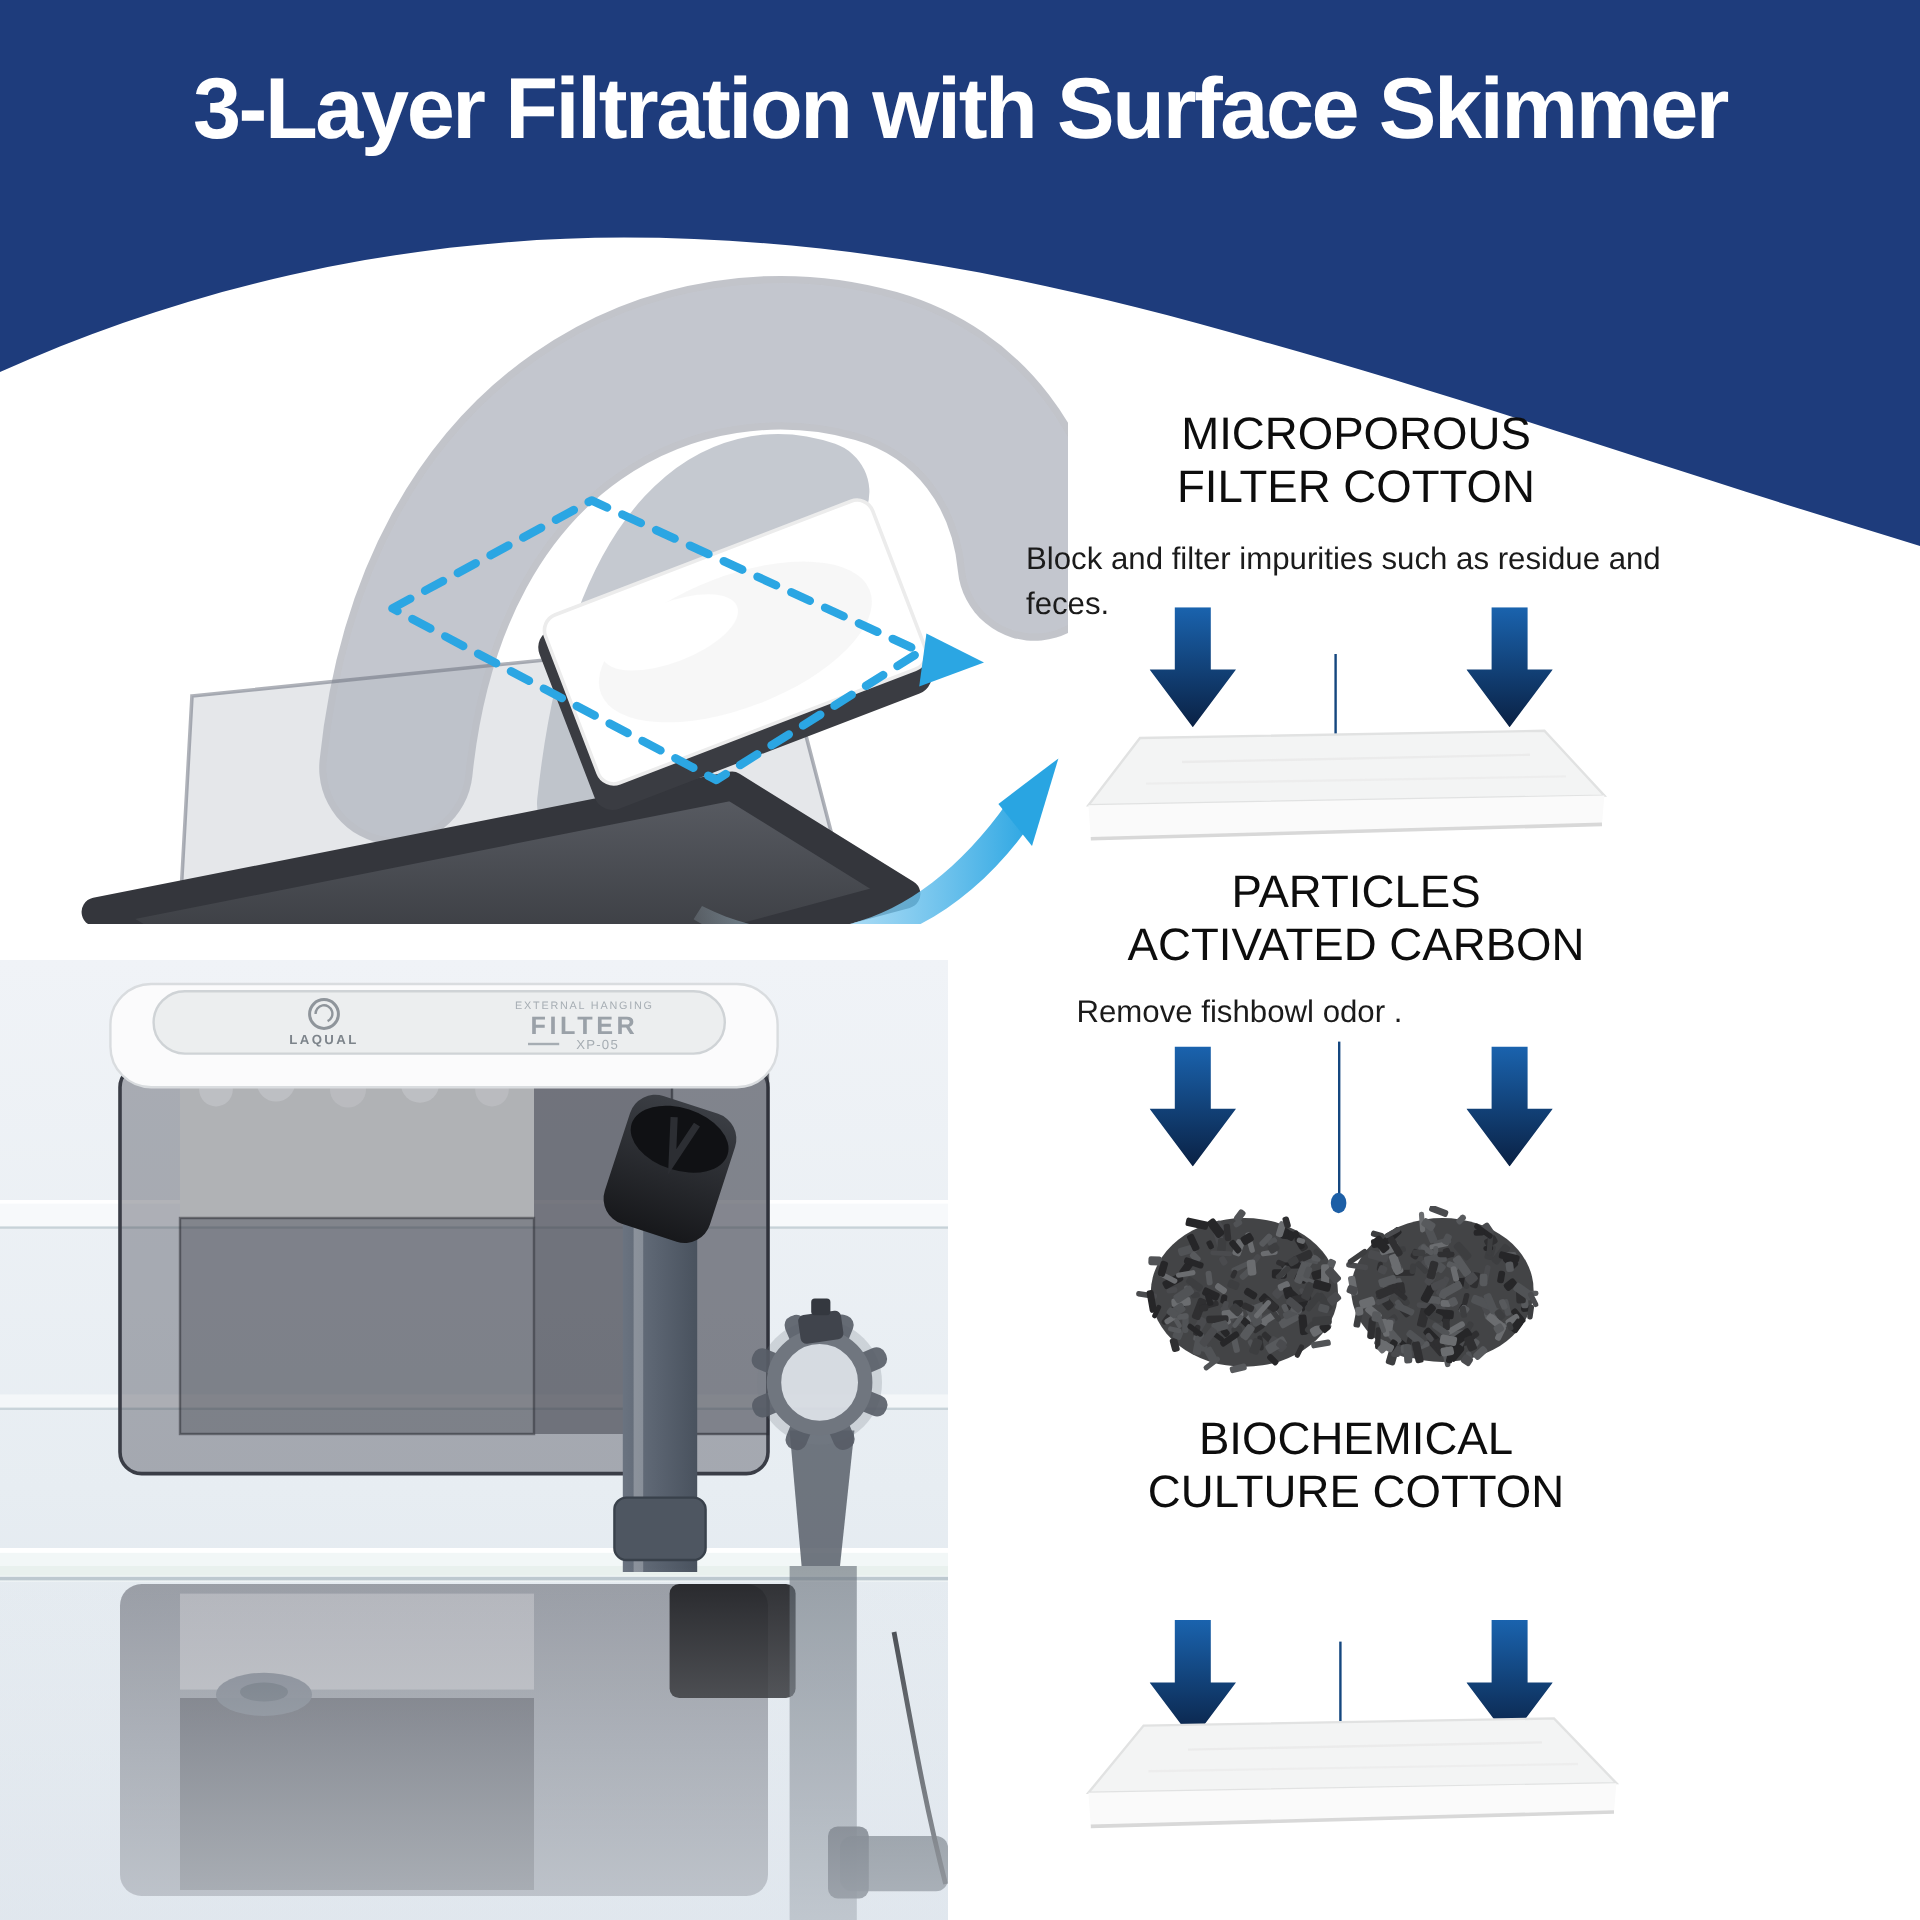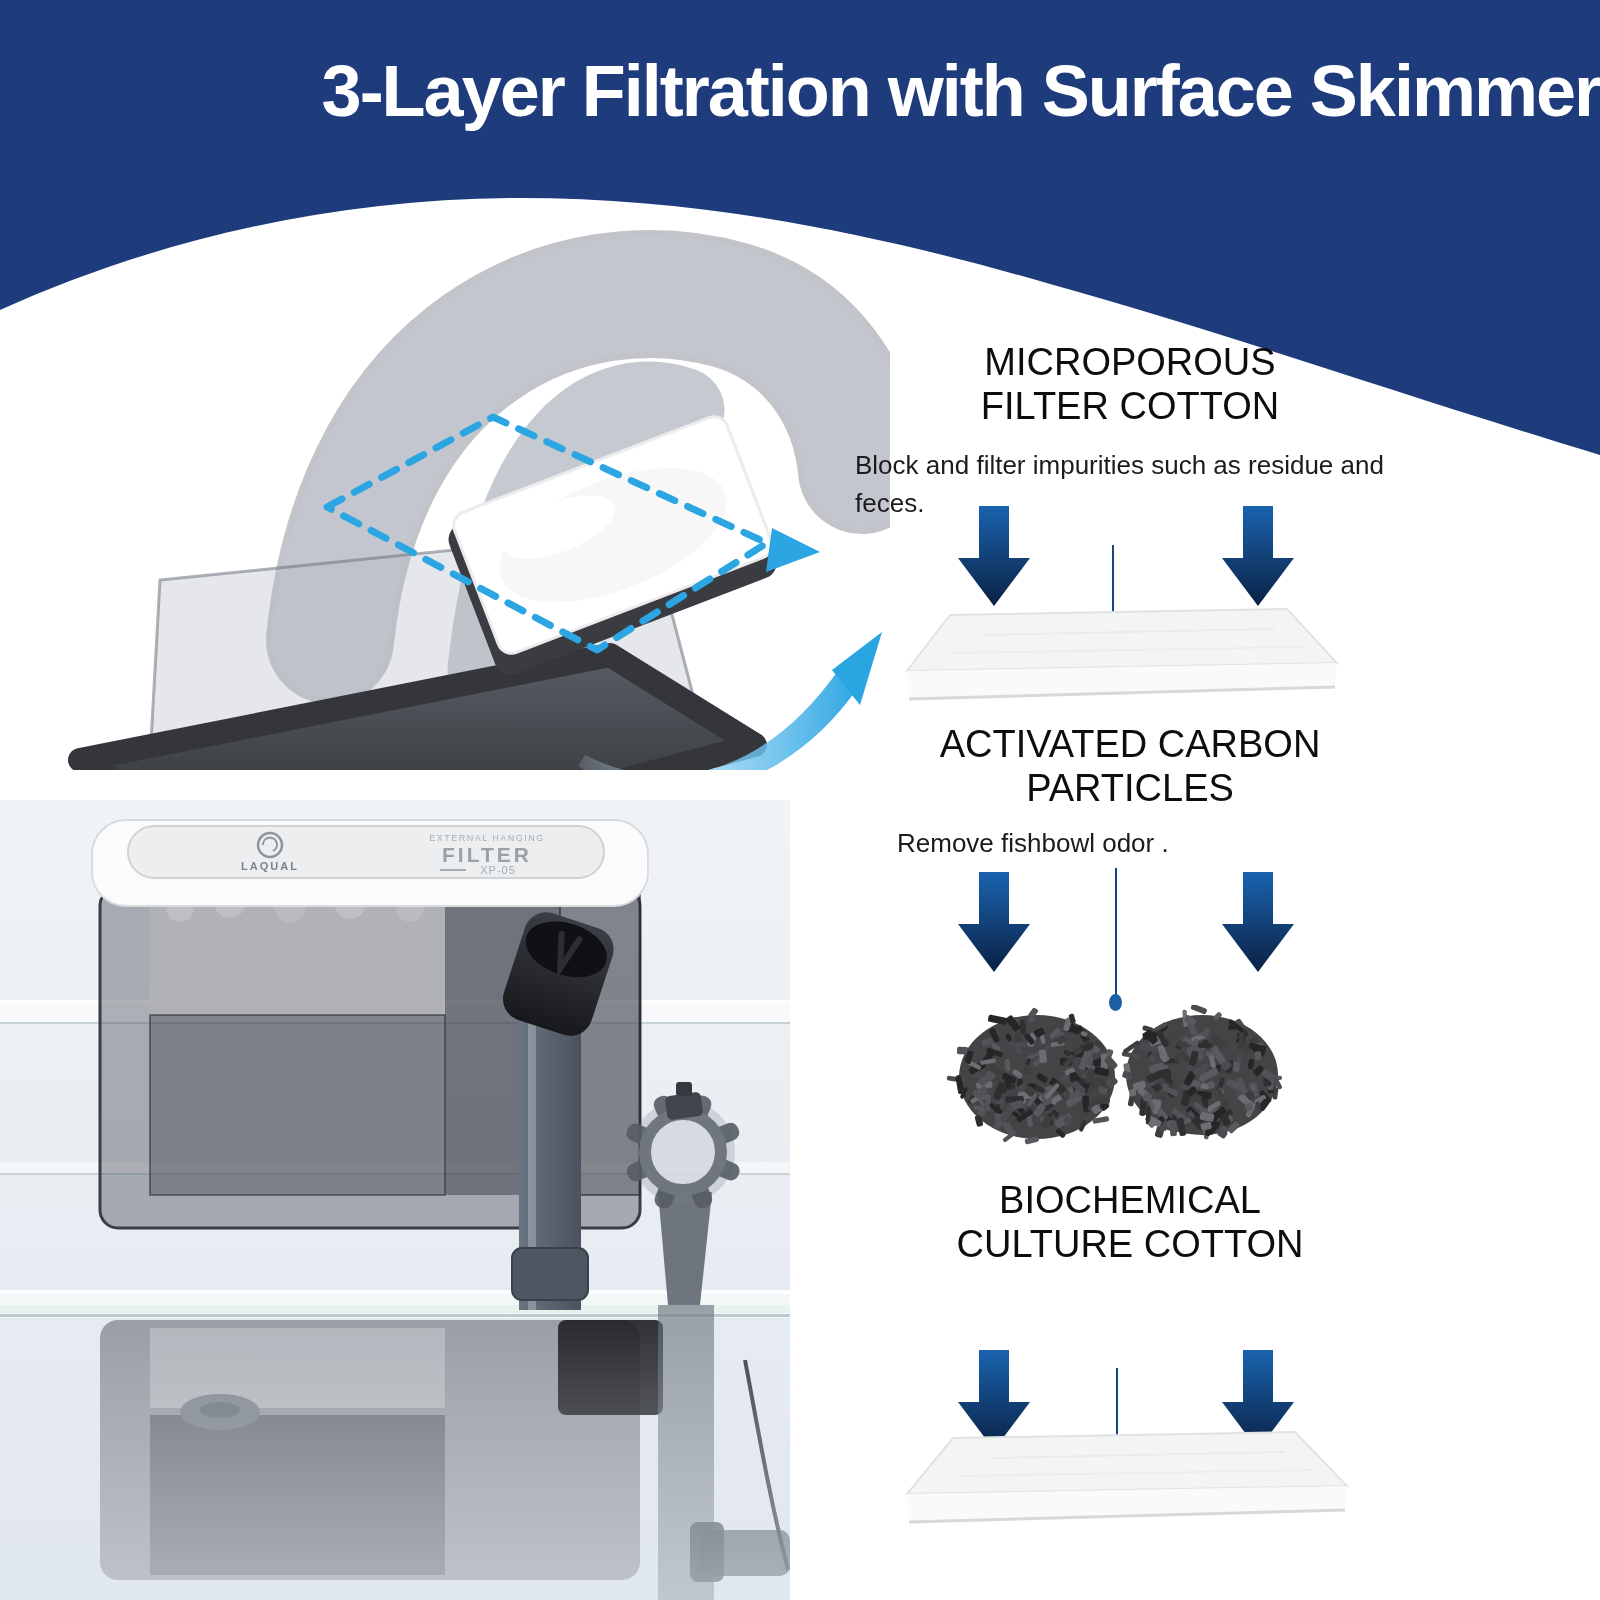--- a/index.html
+++ b/index.html
@@ -3,21 +3,21 @@
 <meta charset="utf-8">
 <style>
   html,body{margin:0;padding:0;background:#ffffff;}
   .canvas{
     position:relative;width:1600px;height:1600px;background:#ffffff;
     overflow:hidden;font-family:"Liberation Sans",sans-serif;
   }
   .abs{position:absolute;}
   
   .header-title{
-    position:absolute;top:50px;left:0;width:1600px;text-align:right;
+    position:absolute;top:50px;left:0;width:1600px;text-align:center;
     color:#ffffff;font-size:72px;font-weight:bold;letter-spacing:-2px;
     white-space:nowrap;
   }
   
   .sec-title{
     position:absolute;width:500px;text-align:center;color:#0d0d0d;
     font-size:38px;font-weight:normal;line-height:44px;letter-spacing:0px;
   }
   .sec-desc{
     position:absolute;width:540px;color:#1b1b1b;
@@ -222,22 +222,22 @@
   <div class="pointer-dot" style="top:634px;left:1106px"></div>
   <svg class="abs" style="top:605px;left:895px" width="450" height="105" viewBox="0 0 450 105">
     <polygon points="55,10 392,4 442,58 12,66" fill="#f3f4f4" stroke="#e1e2e2" stroke-width="2"></polygon>
     <polygon points="12,66 442,58 440,82 14,94" fill="#fafafa"></polygon>
     <polyline points="14,94 440,82" fill="none" stroke="#d8d8d8" stroke-width="3"></polyline>
     <line x1="90" y1="30" x2="380" y2="24" stroke="#e8e8e8" stroke-width="2" opacity="0.7"></line>
     <line x1="60" y1="48" x2="410" y2="42" stroke="#e8e8e8" stroke-width="2" opacity="0.5"></line>
   </svg>
 
   <div class="sec-title" style="top:722px;left:880px">
+    <div>PARTICLES</div>
     <div>ACTIVATED CARBON</div>
-    <div>PARTICLES</div>
   </div>
   <div class="sec-desc" style="top:824px;left:897px">Remove fishbowl odor .</div>
   <svg class="down-arrow" style="top:872px;left:958px" width="72" height="100" viewBox="0 0 72 100">
     <path d="M21,0 h30 v52 h21 L36,100 L0,52 h21 Z" fill="url(#arrowGrad)"></path>
   </svg>
   <svg class="down-arrow" style="top:872px;left:1222px" width="72" height="100" viewBox="0 0 72 100">
     <path d="M21,0 h30 v52 h21 L36,100 L0,52 h21 Z" fill="url(#arrowGrad)"></path>
   </svg>
   <div class="pointer-line" style="top:868px;left:1115px;height:130px"></div>
   <div class="pointer-dot" style="top:994px;left:1109px"></div>

